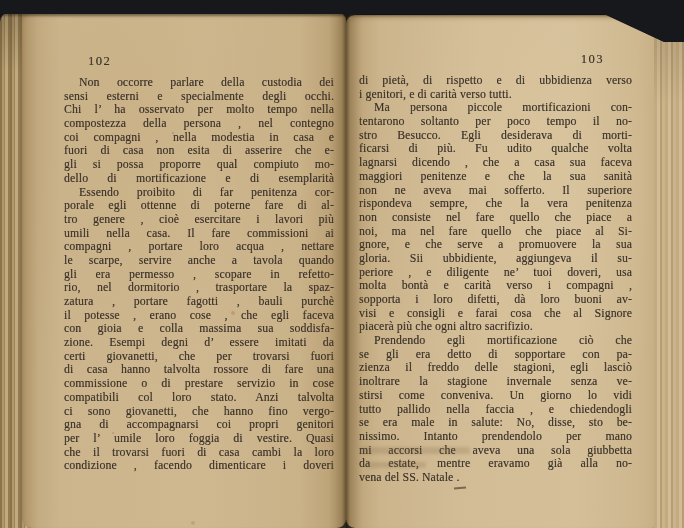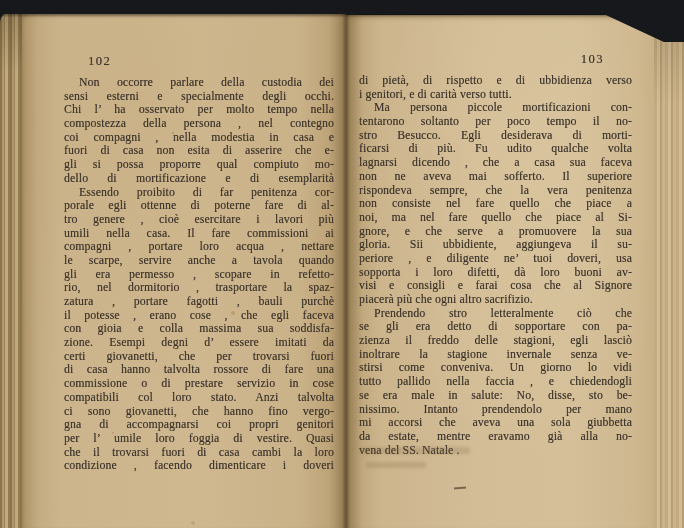--- a/index.html
+++ b/index.html
@@ -16,21 +16,21 @@
     background:
       linear-gradient(180deg,rgba(60,45,25,.25),rgba(0,0,0,0) 60px),
       repeating-linear-gradient(90deg,
         #8a744c 0 2px,#b2986c 2px 4px,#9c8458 4px 5px,#c2a97e 5px 8px,#937c52 8px 10px);}
   
   .edge-right{position:absolute;right:0;top:24px;bottom:0;width:30px;border-top-right-radius:14px;
     background:
       linear-gradient(180deg,rgba(90,70,40,.20),rgba(0,0,0,0) 80px),
       repeating-linear-gradient(90deg,
         #c3aa80 0 3px,#d2bc96 3px 6px,#b69d72 6px 8px,#cbb48c 8px 11px);}
-  .page{position:absolute;bottom:0;}
+  .page{position:absolute;bottom:0;border-radius:9px;}
   .page-left{left:22px;top:12px;width:324px;border-top-left-radius:8px;
     background:
       radial-gradient(ellipse at 35% 20%,rgba(170,130,80,.10),rgba(0,0,0,0) 55%),
       linear-gradient(90deg,#ad9265 0%,#c3ab82 5%,#ccb58d 12%,#cfb890 55%,#c9b188 86%,#bba074 97%,#ab8f62 100%);
     box-shadow:inset 0 3px 4px rgba(120,95,55,.45);}
   .page-right{left:346px;top:15px;width:316px;border-top-right-radius:22px;
     background:
       radial-gradient(ellipse at 60% 30%,rgba(255,240,200,.10),rgba(0,0,0,0) 60%),
       linear-gradient(90deg,#aa8f62 0%,#bfa67b 4%,#ccb58d 11%,#d3bd97 42%,#d4bf99 72%,#ceb78f 92%,#c4ab81 100%);
     box-shadow:inset 0 3px 4px rgba(120,95,55,.40);}
@@ -112,31 +112,33 @@
   <div class="page page-right">
     <div class="pagenum pn-right">103</div>
     <div class="col col-right">
         <div class="tline">di pietà, di rispetto e di ubbidienza verso</div>
         <div class="tline pend">i genitori, e di carità verso tutti.</div>
         <div class="tline indent">Ma persona piccole mortificazioni con-</div>
         <div class="tline">tentarono soltanto per poco tempo il no-</div>
         <div class="tline">stro Besucco. Egli desiderava di morti-</div>
         <div class="tline">ficarsi di più. Fu udito qualche volta</div>
         <div class="tline">lagnarsi dicendo , che a casa sua faceva</div>
+        <div class="tline">maggiori penitenze e che la sua sanità</div>
         <div class="tline">non ne aveva mai sofferto. Il superiore</div>
         <div class="tline">rispondeva sempre, che la vera penitenza</div>
         <div class="tline">non consiste nel fare quello che piace a</div>
         <div class="tline">noi, ma nel fare quello che piace al Si-</div>
         <div class="tline">gnore, e che serve a promuovere la sua</div>
         <div class="tline">gloria. Sii ubbidiente, aggiungeva il su-</div>
         <div class="tline">periore , e diligente ne’ tuoi doveri, usa</div>
+        <div class="tline">molta bontà e carità verso i compagni ,</div>
         <div class="tline">sopporta i loro difetti, dà loro buoni av-</div>
         <div class="tline">visi e consigli e farai cosa che al Signore</div>
         <div class="tline pend">piacerà più che ogni altro sacrifizio.</div>
-        <div class="tline indent">Prendendo stro letteralmente ciò che</div>
+        <div class="tline indent">Prendendo egli mortificazione ciò che</div>
         <div class="tline">se gli era detto di sopportare con pa-</div>
         <div class="tline">zienza il freddo delle stagioni, egli lasciò</div>
         <div class="tline">inoltrare la stagione invernale senza ve-</div>
         <div class="tline">stirsi come conveniva. Un giorno lo vidi</div>
         <div class="tline">tutto pallido nella faccia , e chiedendogli</div>
         <div class="tline">se era male in salute: No, disse, sto be-</div>
         <div class="tline">nissimo. Intanto prendendolo per mano</div>
         <div class="tline">mi accorsi che aveva una sola giubbetta</div>
         <div class="tline">da estate, mentre eravamo già alla no-</div>
         <div class="tline pend">vena del SS. Natale .</div>

